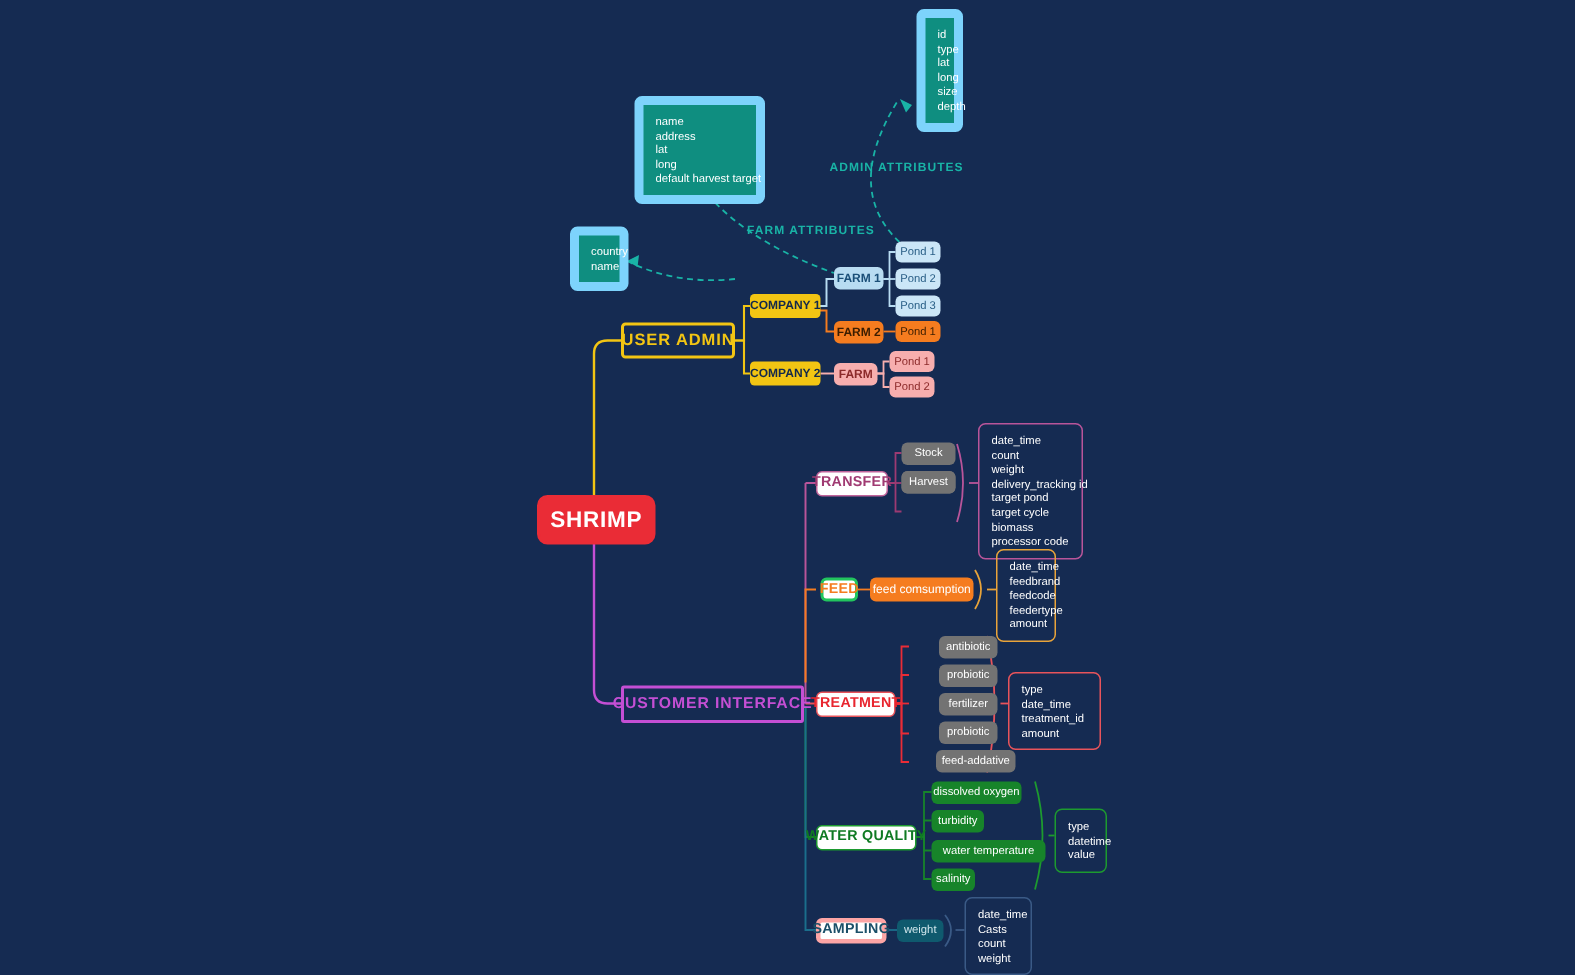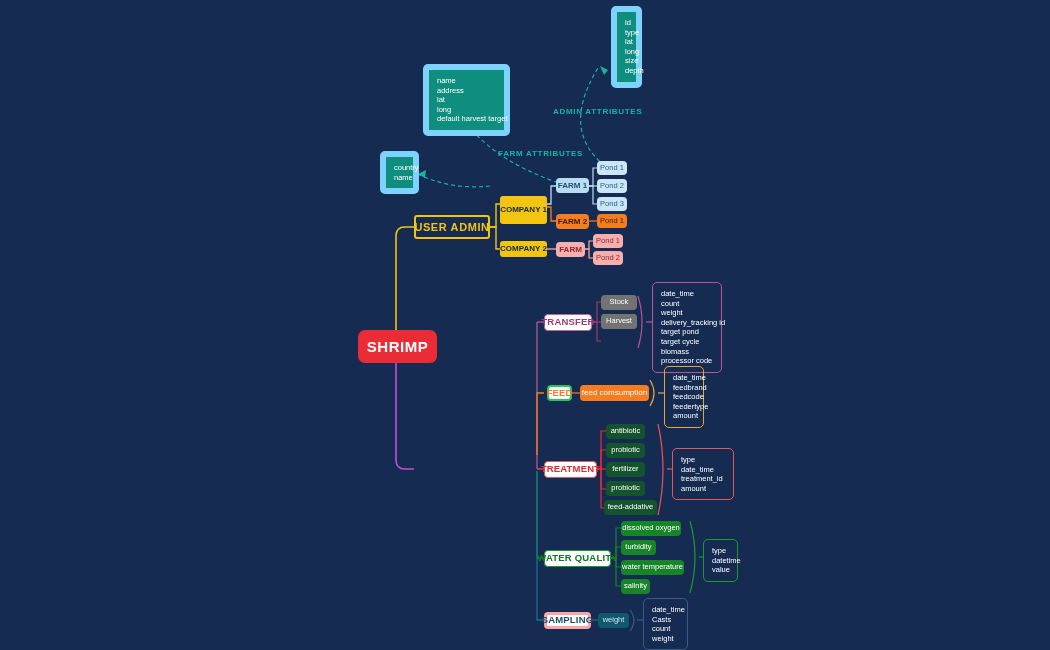--- a/index.html
+++ b/index.html
@@ -50,21 +50,21 @@
   .leaf{border-radius:4px;font-size:8.5px;font-weight:bold;color:#fff;}
   .leaf-company{background:#f2c513;color:#13294b;font-size:8px;border-radius:3px;}
   .leaf-farm1{background:#b8dcf2;color:#1b4f78;font-size:8px;}
   .leaf-pond1{background:#cbe6f7;color:#2a5f86;font-size:7.5px;font-weight:normal;}
   .leaf-farm2{background:#f57c1f;color:#3b1d00;font-size:8px;}
   .leaf-pondo{background:#f57c1f;color:#3b1d00;font-size:7.5px;font-weight:normal;}
   .leaf-farmp{background:#f7aeae;color:#8c2b2b;font-size:8px;}
   .leaf-pondp{background:#f7aeae;color:#8c2b2b;font-size:7.5px;font-weight:normal;}
   .leaf-transfer{background:#737373;color:#ffffff;font-size:7.5px;font-weight:normal;justify-content:center;}
   .leaf-feed{background:#f57c1f;color:#ffffff;font-size:8px;font-weight:normal;}
-  .leaf-treat{background:#14532d;color:#ffffff;font-size:7.5px;font-weight:normal;}
+  .leaf-treat{background:#737373;color:#ffffff;font-size:7.5px;font-weight:normal;margin-left:20px;}
   .leaf-water{background:#17842a;color:#ffffff;font-size:7.5px;font-weight:normal;}
   .leaf-sampling{background:#0f5a6e;color:#cfe6ec;font-size:7.5px;font-weight:normal;}
 
   
   .attr{
     position:absolute;box-sizing:border-box;
     display:block;padding:6px 8px;
     font-size:7.5px;line-height:1.28;white-space:pre;
     border-radius:5px;
   }
@@ -204,21 +204,21 @@
 count
 weight</span></div>
 
   <div class="conn-label" style="left:553px;top:107px;">ADMIN ATTRIBUTES</div>
   <div class="conn-label" style="left:498px;top:149px;">FARM ATTRIBUTES</div>
 
   <div class="node head-useradmin" style="left:414px;top:215px;width:76px;height:24px;">
     <span>USER ADMIN</span>
   </div>
 
-  <div class="node leaf leaf-company" style="left:500px;top:196px;width:47px;height:28px;justify-content:flex-end;">
+  <div class="node leaf leaf-company" style="left:500px;top:196px;width:47px;height:16px;">
     <span>COMPANY 1</span>
   </div>
   <div class="node leaf leaf-company" style="left:500px;top:241px;width:47px;height:16px;">
     <span>COMPANY 2</span>
   </div>
 
   <div class="node leaf leaf-farm1" style="left:556px;top:178px;width:33px;height:15px;">
     <span>FARM 1</span>
   </div>
   <div class="node leaf leaf-farm2" style="left:556px;top:214px;width:33px;height:15px;">
@@ -240,20 +240,23 @@
   <div class="node leaf leaf-pondo" style="left:597px;top:214px;width:30px;height:14px;">
     <span>Pond 1</span>
   </div>
   <div class="node leaf leaf-pondp" style="left:593px;top:234px;width:30px;height:14px;">
     <span>Pond 1</span>
   </div>
   <div class="node leaf leaf-pondp" style="left:593px;top:251px;width:30px;height:14px;">
     <span>Pond 2</span>
   </div>
 
+  <div class="node head-customer" style="left:414px;top:457px;width:122px;height:25px;">
+    <span>CUSTOMER INTERFACE</span>
+  </div>
 
   <div class="node head head-transfer" style="left:544px;top:314px;width:48px;height:17px;">
     <span>TRANSFER</span>
   </div>
   <div class="node leaf leaf-transfer" style="left:601px;top:295px;width:36px;height:15px;">
     <span>Stock</span>
   </div>
   <div class="node leaf leaf-transfer" style="left:601px;top:314px;width:36px;height:15px;">
     <span>Transfer</span>
   </div>
@@ -289,21 +292,21 @@
 
   <div class="node head head-waterquality" style="left:544px;top:550px;width:67px;height:17px;">
     <span>WATER QUALITY</span>
   </div>
   <div class="node leaf leaf-water" style="left:621px;top:521px;width:60px;height:15px;">
     <span>dissolved oxygen</span>
   </div>
   <div class="node leaf leaf-water" style="left:621px;top:540px;width:35px;height:15px;">
     <span>turbidity</span>
   </div>
-  <div class="node leaf leaf-water" style="left:621px;top:560px;width:63px;height:15px;">
+  <div class="node leaf leaf-water" style="left:621px;top:560px;width:76px;height:15px;">
     <span>water temperature</span>
   </div>
   <div class="node leaf leaf-water" style="left:621px;top:579px;width:29px;height:15px;">
     <span>salinity</span>
   </div>
 
   <div class="node head head-sampling" style="left:544px;top:612px;width:47px;height:17px;">
     <span>SAMPLING</span>
   </div>
   <div class="node leaf leaf-sampling" style="left:598px;top:613px;width:31px;height:15px;">

